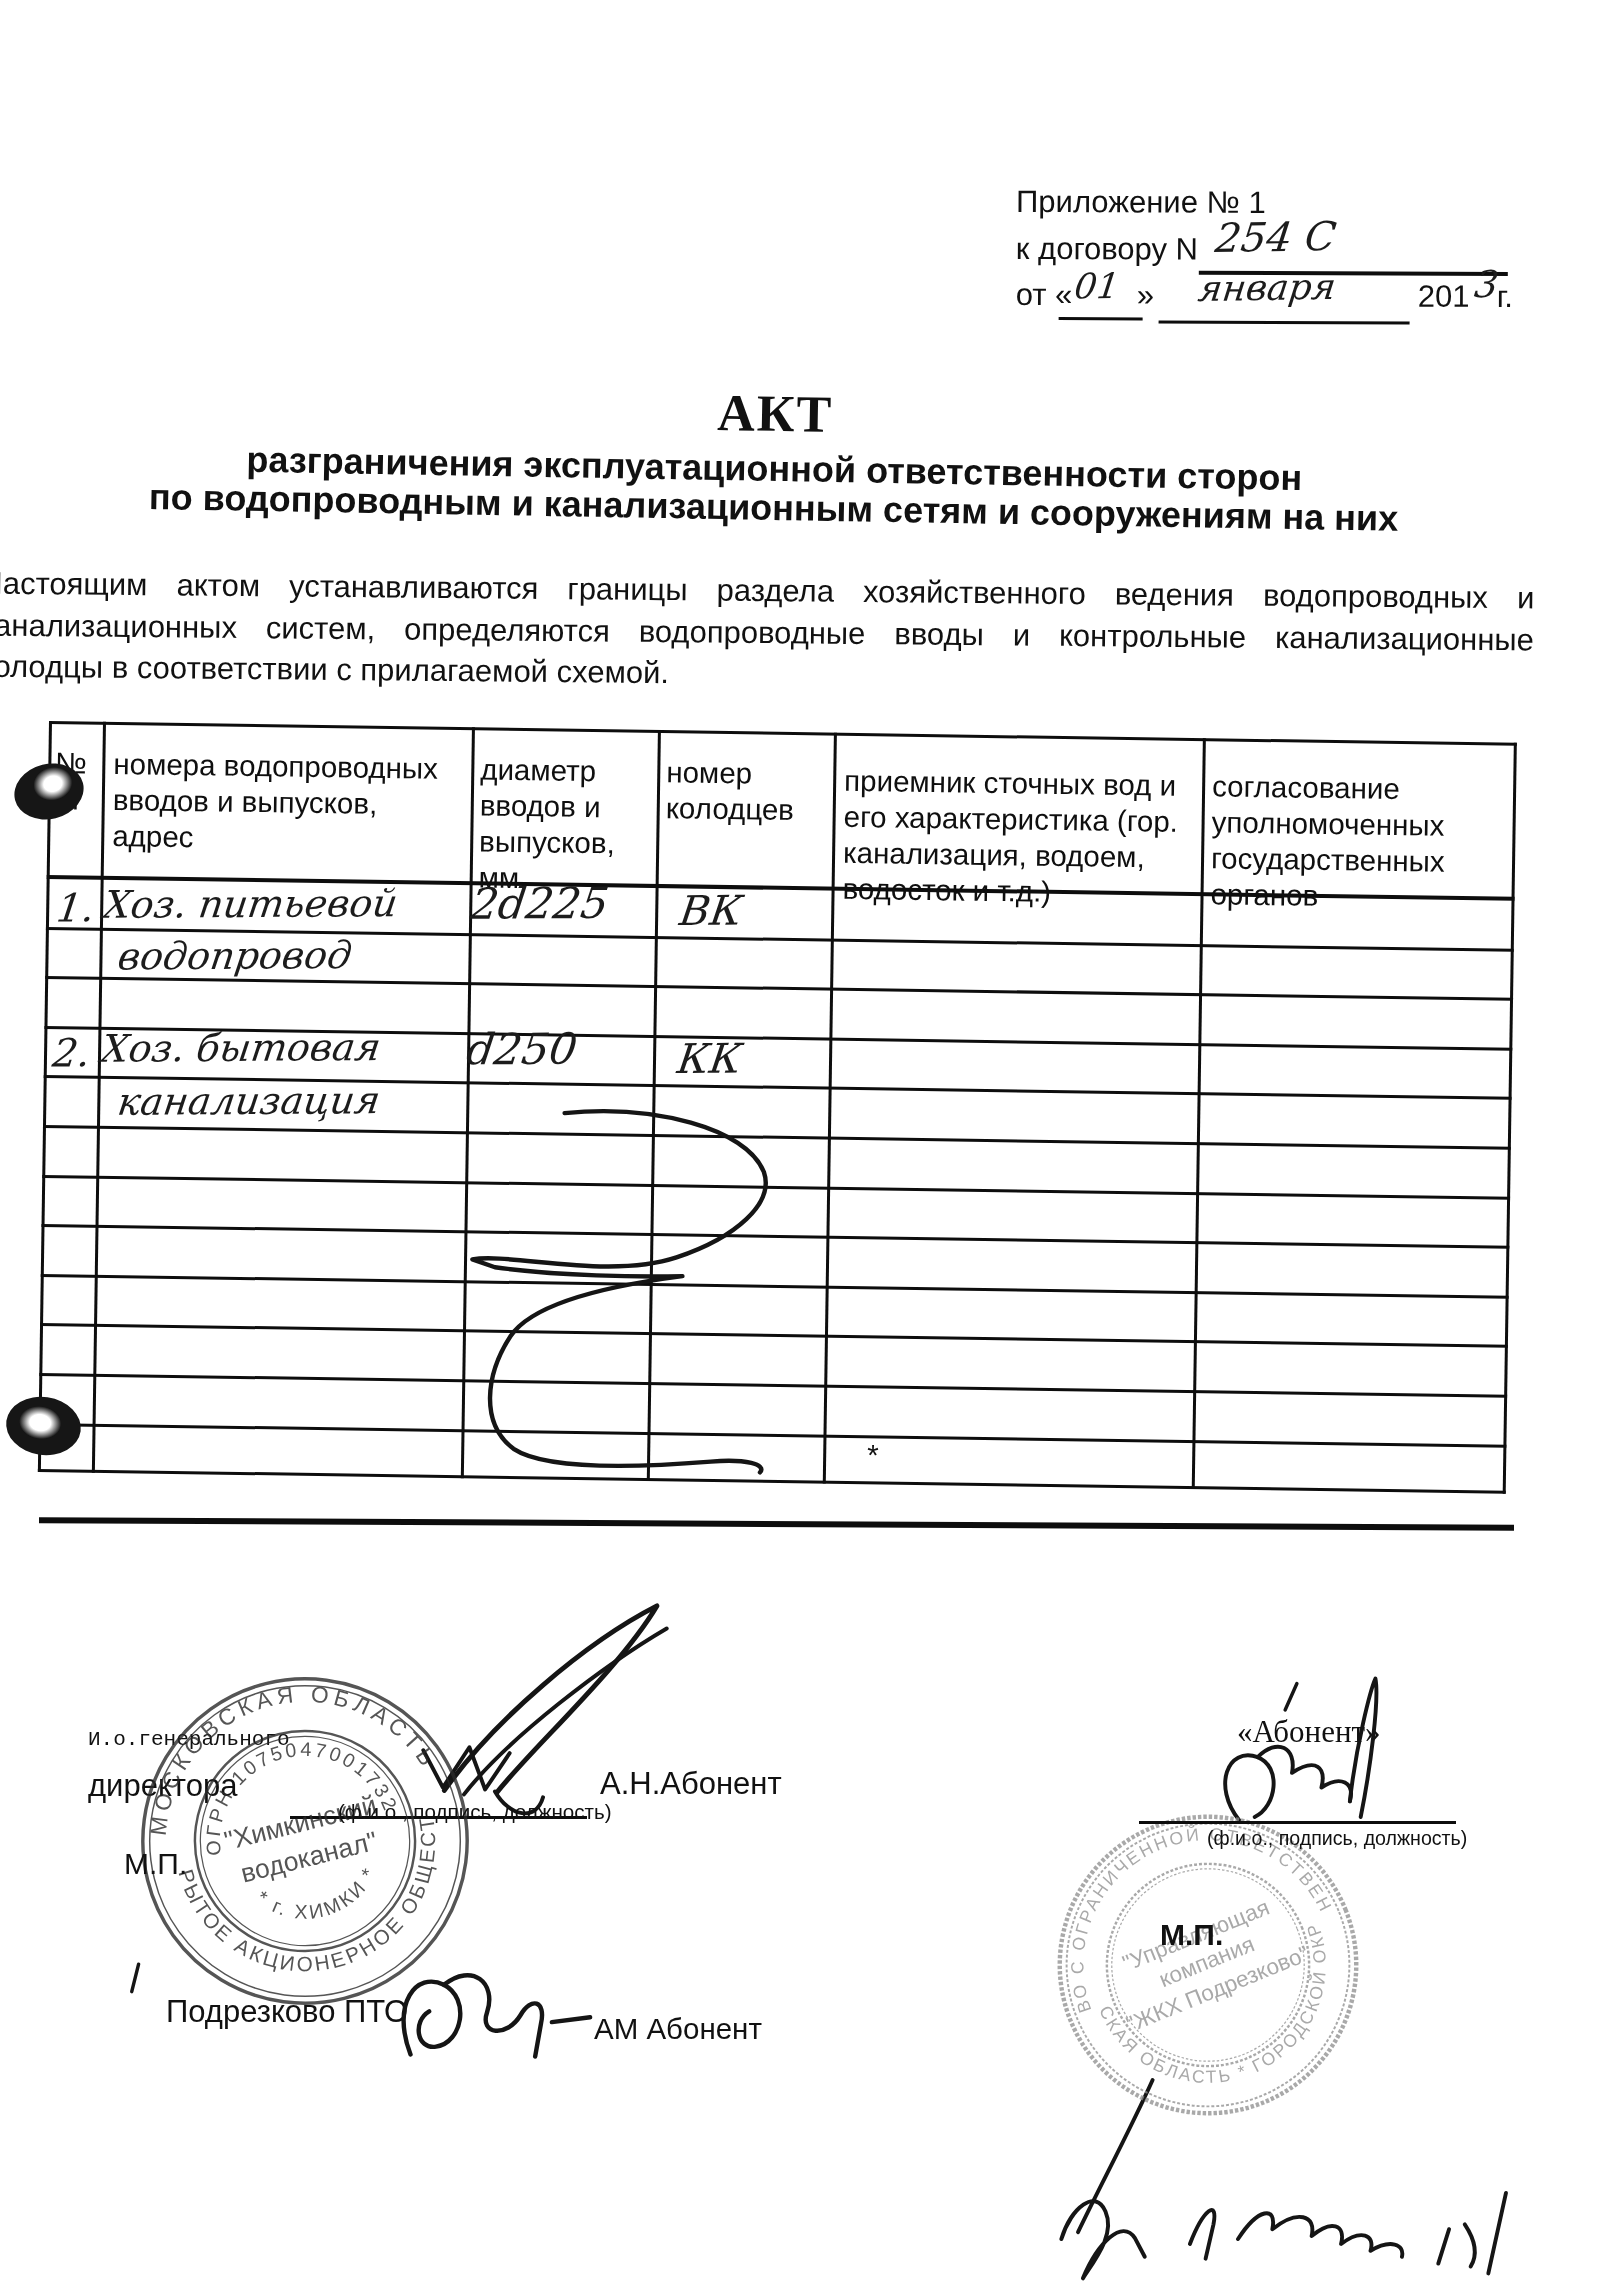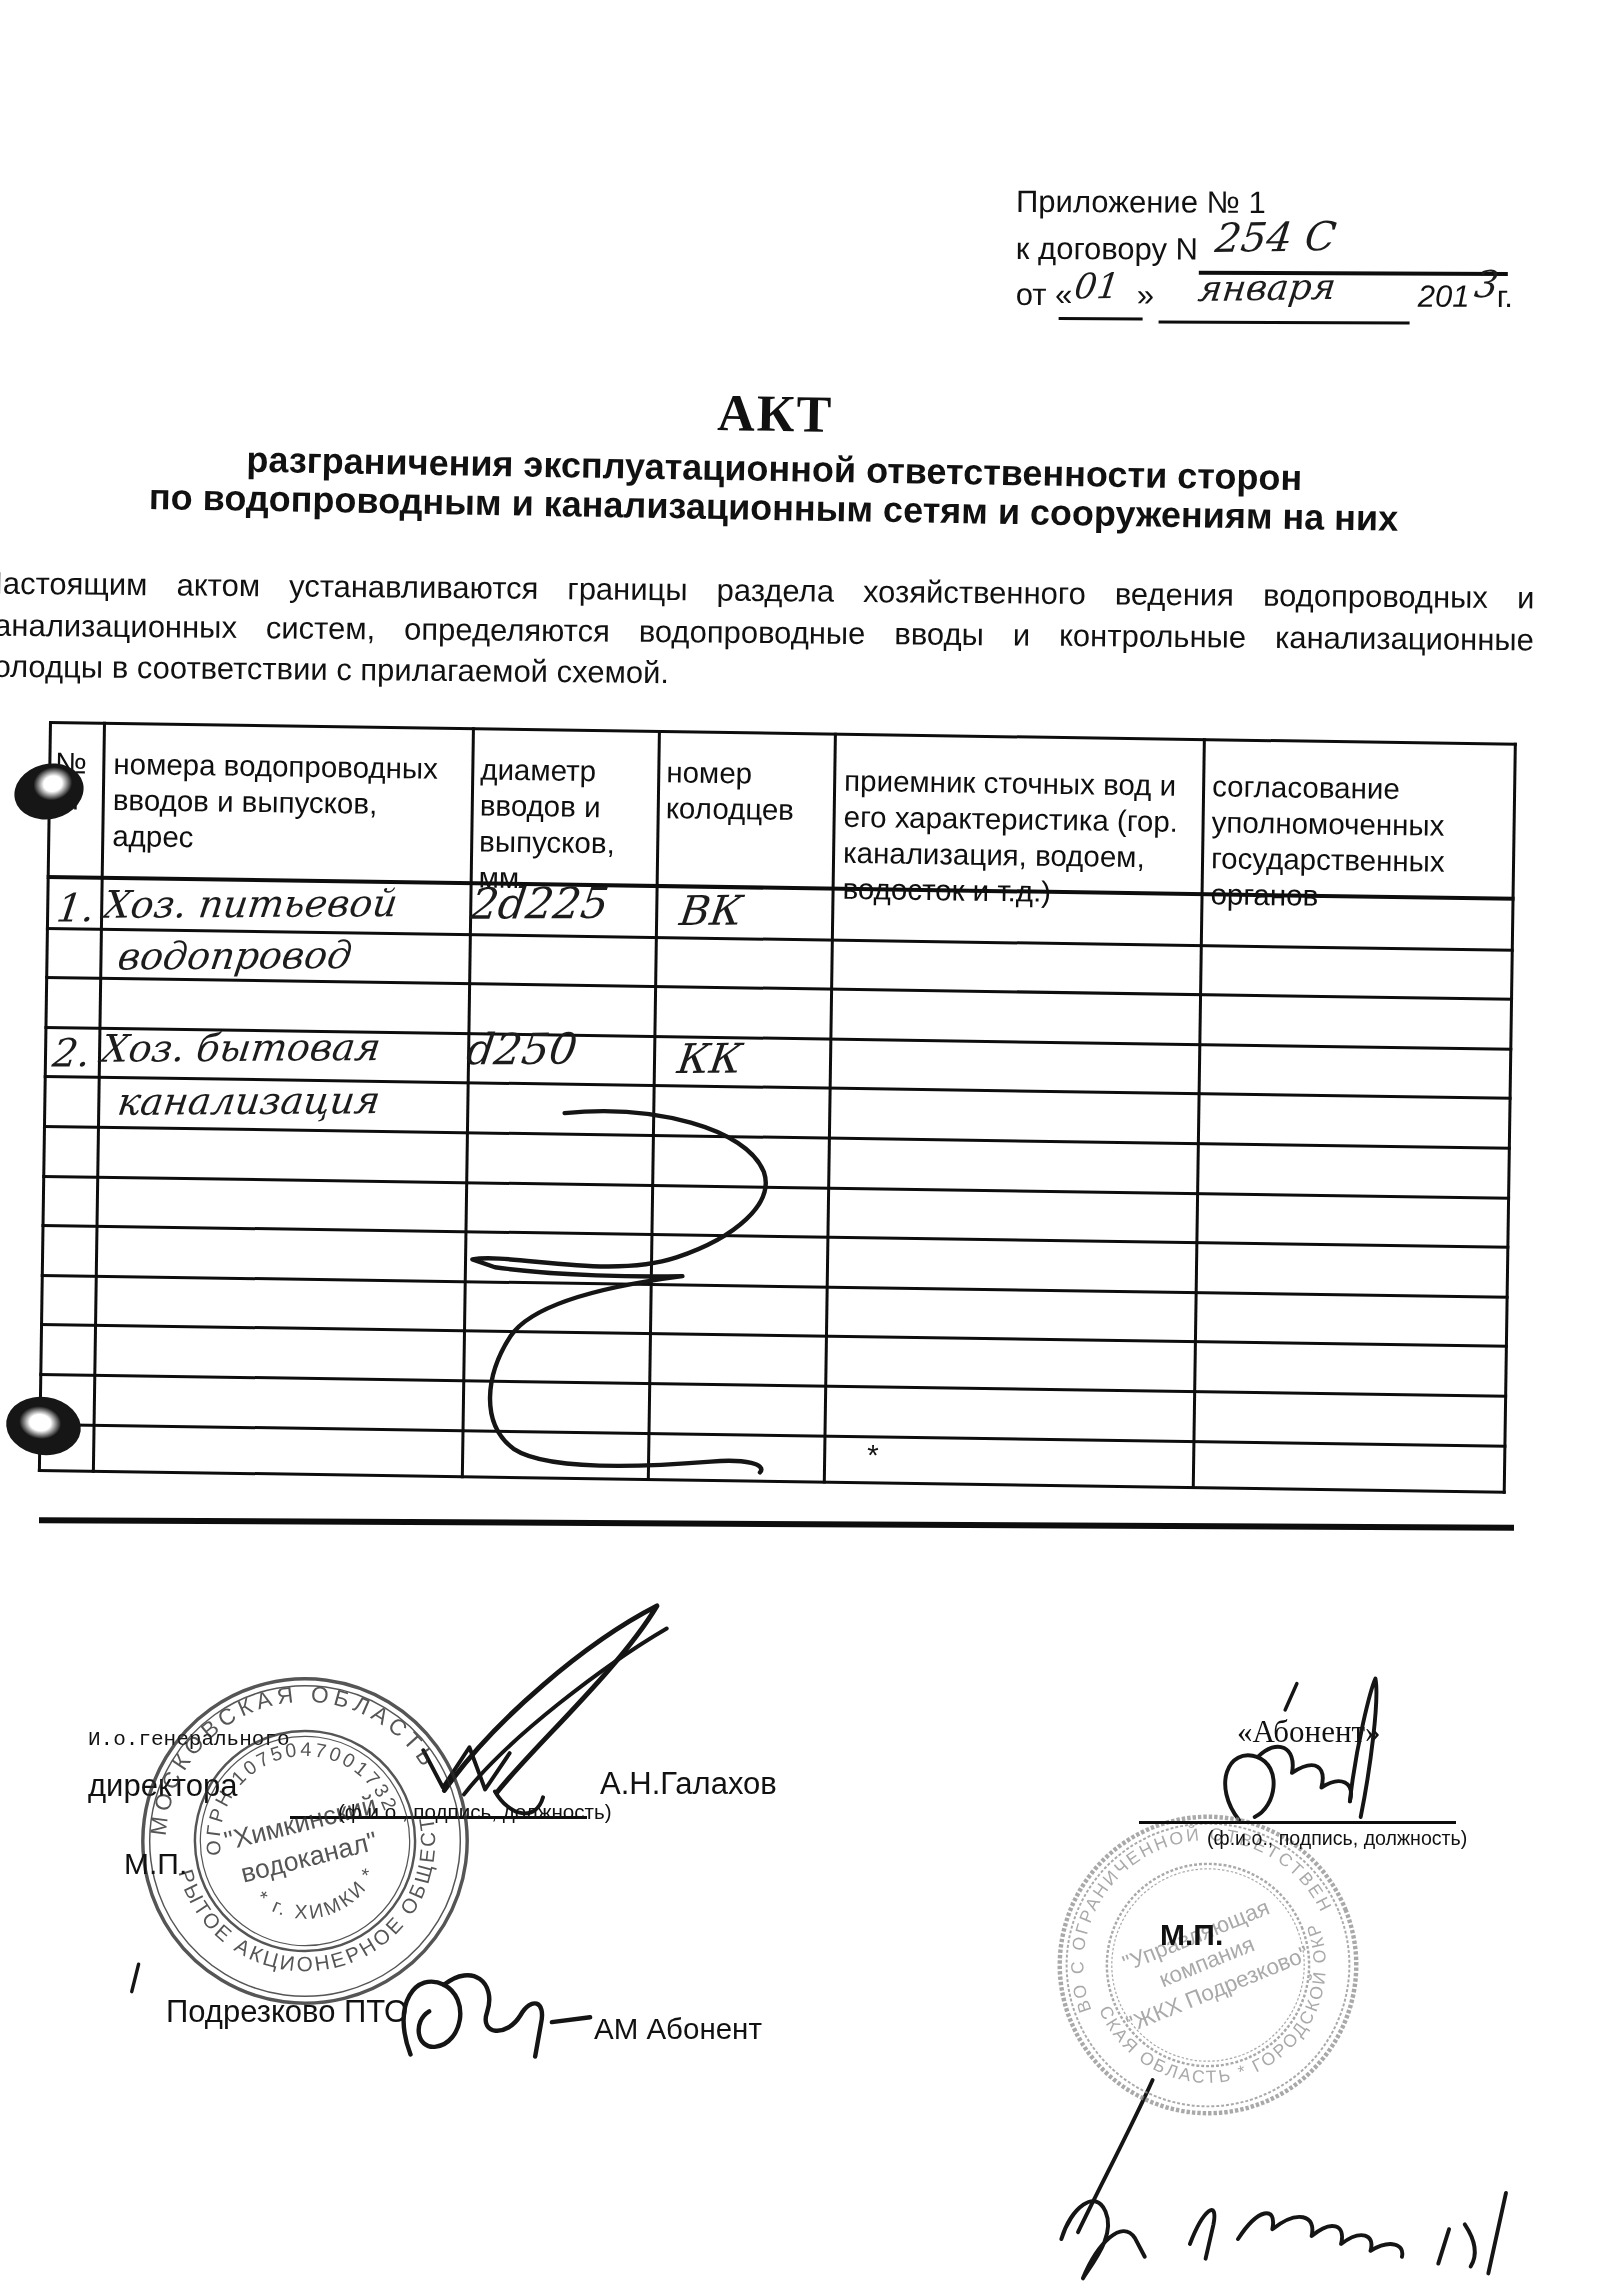--- a/index.html
+++ b/index.html
@@ -37,21 +37,21 @@
     <div class="t" style="left:1017px; top:183px; font-size:31px;">Приложение № 1</div>
     <div class="t" style="left:1017px; top:230px; font-size:31px;">к договору N</div>
     <div class="t hand" style="left:1217px; top:212px; font-size:40px;">254 С</div>
     <div class="uline" style="left:1200px; top:269px; width:309px; height:3.9px;"></div>
     <div class="t" style="left:1017px; top:276px; font-size:31px;">от «</div>
     <div class="t hand" style="left:1076px; top:265px; font-size:35px;">01</div>
     <div class="t" style="left:1138px; top:276px; font-size:31px;">»</div>
     <div class="t hand" style="left:1200px; top:265px; font-size:36px;">января</div>
     <div class="uline" style="left:1060px; top:316px; width:84px; height:2.9px;"></div>
     <div class="uline" style="left:1160px; top:319px; width:251px; height:2.9px;"></div>
-    <div class="t" style="left:1419px; top:276px; font-size:31px;font-style:italic;">201</div>
+    <div class="t" style="left:1419px; top:276px; font-size:31px;">201</div>
     <div class="t hand" style="left:1476px; top:260px; font-size:37px;">3</div>
     <div class="t" style="left:1498px; top:276px; font-size:31px;">г.</div>
   </div>
 
   <div class="sec-title">
     <div class="t" style="top:384px; font-size:52px; font-weight:bold; font-family:'Liberation Serif',serif; letter-spacing:2px;">АКТ</div>
     <div class="t" style="top:448px; font-size:36px; font-weight:bold;">разграничения эксплуатационной ответственности сторон</div>
     <div class="t" style="top:487px; font-size:36px; font-weight:bold;">по водопроводным и канализационным сетям и сооружениям на них</div>
   </div>
 
@@ -111,21 +111,21 @@
     <div class="t hand" style="left:75px; top:355px; font-size:38px;">канализация</div>
     <div class="t" style="left:829px; top:705px; font-size:29.5px;">*</div>
   </div>
 
   <div class="uline" style="left:39px; top:1521px; width:1475px; height:6.4px; transform:rotate(0.3deg);"></div>
 
   <div class="t" style="left:1237px; top:1714px; font-size:31px;font-family:Liberation Serif, serif;">«Абонент»</div>
   <div class="t" style="left:88px; top:1728px; font-size:21px;font-family:Liberation Mono, monospace;">И.о.генерального</div>
   <div class="t" style="left:88px; top:1768px; font-size:31px;text-align:right;">директора</div>
   <div class="uline" style="left:290px; top:1816px; width:297px; height:3.4px;"></div>
-  <div class="t" style="left:600px; top:1766px; font-size:31px;">А.Н.Галахов</div>
+  <div class="t" style="left:600px; top:1766px; font-size:31px;">А.Н.Абонент</div>
   <div class="t" style="left:338px; top:1800px; font-size:20.6px; z-index:6;">(ф.и.о., подпись, должность)</div>
   <div class="t" style="left:124px; top:1847px; font-size:30px; z-index:6;">М.П.</div>
   <div class="t" style="left:166px; top:1994px; font-size:31px;">Подрезково  ПТО</div>
   <div class="t" style="left:594px; top:2012px; font-size:29.5px;">АМ Абонент</div>
   <div class="uline" style="left:1139px; top:1821px; width:317px; height:3.4px; z-index:6;"></div>
   <div class="t" style="left:1207px; top:1827px; font-size:19.6px; z-index:6;">(ф.и.о., подпись, должность)</div>
   <div class="t" style="left:1160px; top:1918px; font-size:30px; z-index:6; font-weight:bold;">М.П.</div>
 
   <svg class="stamp" style="left:133px; top:1669px; z-index:4;" width="344" height="344" viewBox="0 0 700 700" opacity="0.8">
     <g transform="rotate(-14 350 350)" font-family="Liberation Sans, sans-serif" fill="#2b2b2b">

